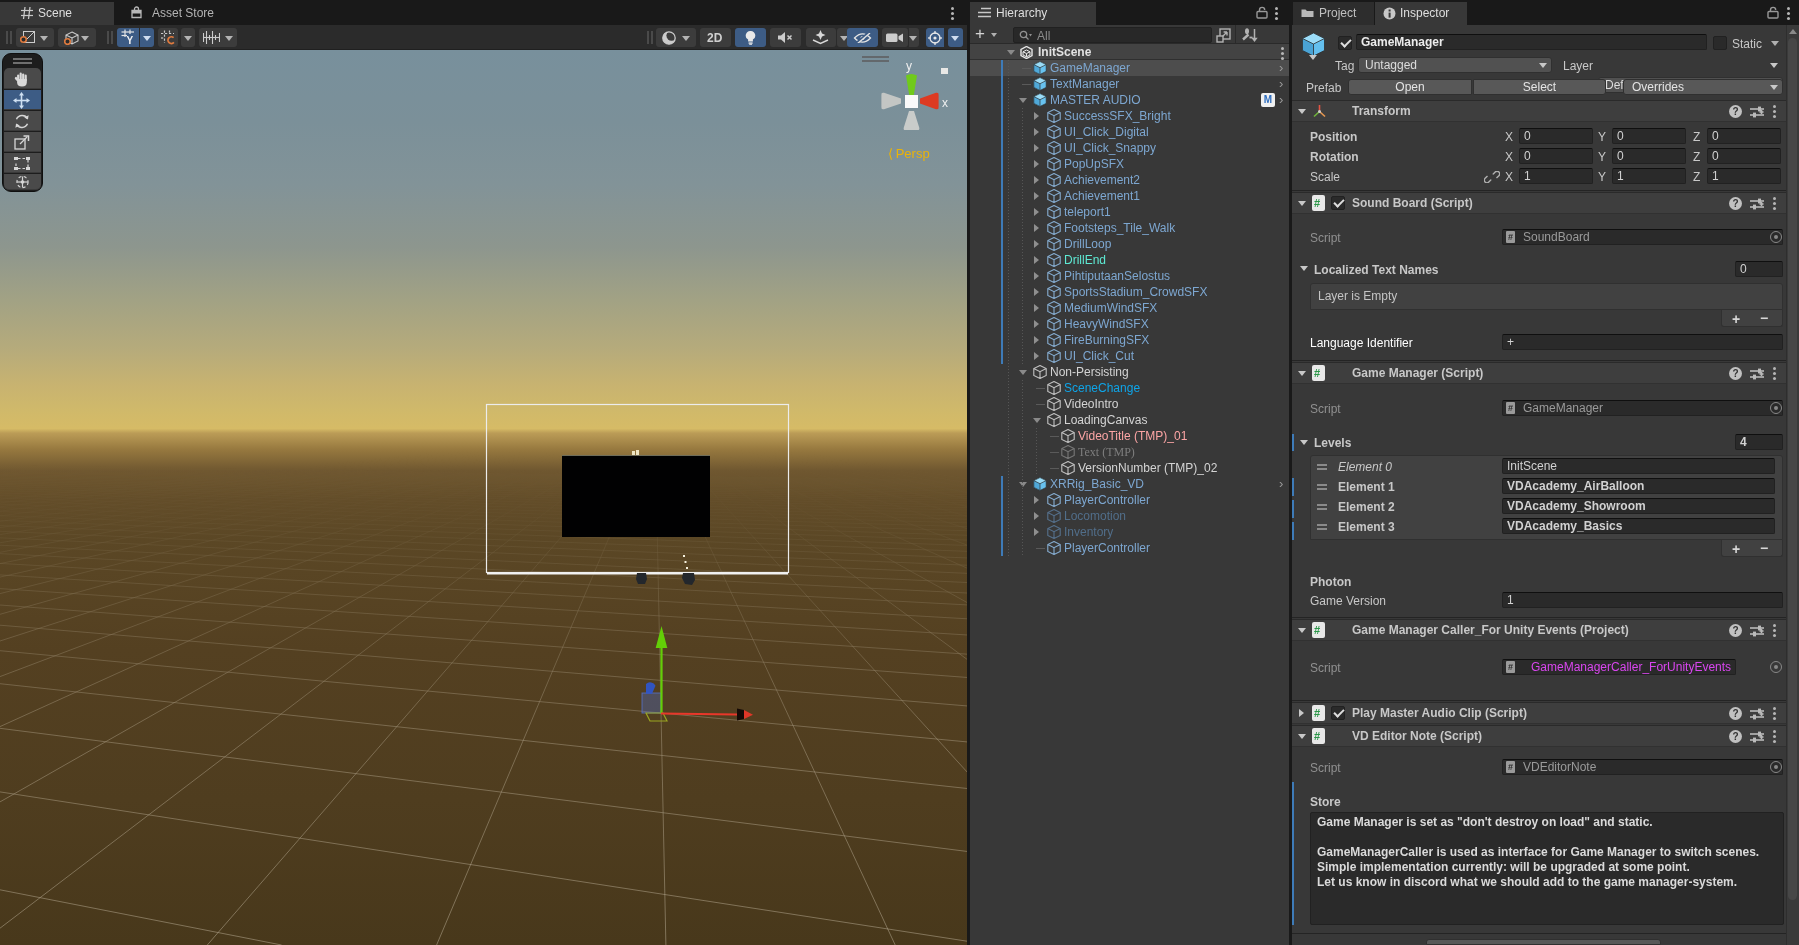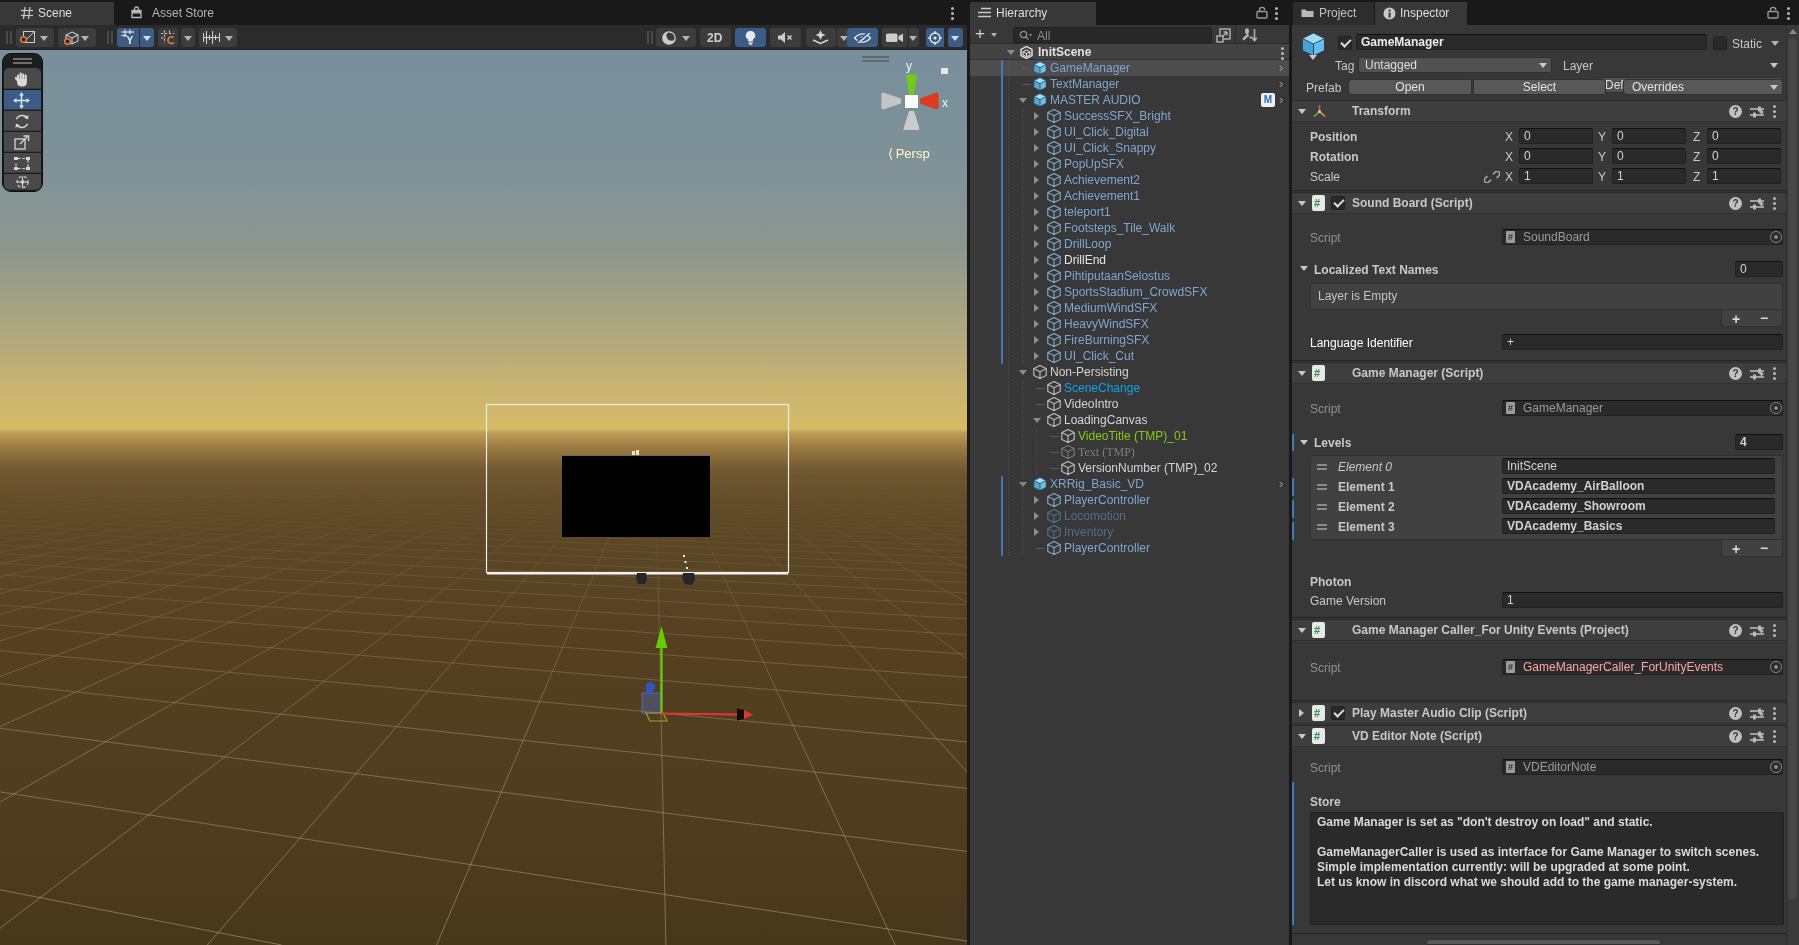--- a/index.html
+++ b/index.html
@@ -341,21 +341,21 @@
 <svg class="abs" style="left:876px;top:8px" width="86" height="92">
 <text x="30" y="12" fill="#f0f0f0" font-size="12" font-family="Liberation Sans">y</text>
 <rect x="65" y="10" width="7" height="6" fill="#e8e8e6"></rect>
 <path d="M30 17.5 Q35.5 14.5 41 17.5 L37.3 40 L33.7 40 Z" fill="#70ca1b"></path>
 <rect x="29" y="37" width="13" height="13" fill="#fafafa"></rect>
 <path d="M44 40.5 L60 34.8 Q63 34 62.6 37 L62.6 49 Q63 52 60 51.2 L44 45.5 Z" fill="#dd3a22"></path>
 <text x="66" y="49" fill="#f0f0f0" font-size="12" font-family="Liberation Sans">x</text>
 <path d="M25 40.5 L8 34.8 Q5 34 5.4 37 L5.4 49 Q5 52 8 51.2 L25 45.5 Z" fill="#c3c6c4"></path>
 <path d="M33 53 L27.8 69.5 Q27 72.5 30 72 L41 72 Q44 72.5 43.2 69.5 L38 53 Z" fill="#c9ccca"></path>
 </svg>
-<div class="abs" style="left:888px;top:96px;color:#fef9c3;font-size:13px;">⟨ Persp</div>
+<div class="abs" style="left:888px;top:96px;color:#eab308;font-size:13px;">⟨ Persp</div>
 </div>
 
 <div class="abs" style="left:969px;top:0;width:321px;height:945px;background:#383838;">
 <div class="abs tabbar" style="left:0;top:0;width:321px;"></div>
 <div class="abs tab-active" style="left:1px;top:2px;width:126px;height:23px;"></div>
 <svg class="abs" style="left:9px;top:7px" width="13" height="11">
       <g stroke="#c8c8c8" stroke-width="1.5">
         <line x1="3" y1="1.5" x2="13" y2="1.5"></line>
         <line x1="0" y1="5.5" x2="13" y2="5.5"></line>
         <line x1="0" y1="9.5" x2="13" y2="9.5"></line>
@@ -470,21 +470,21 @@
 <div class="row" style="left:1064px;top:220px;color:#7da7d1;">Footsteps_Tile_Walk</div>
 <div class="foldc" style="left:1034px;top:240px;border-left-color:#8f8f8f;"></div>
 <svg class="abs" style="left:1047px;top:237px" width="14" height="14">
     <path d="M7 0.5 L13.2 3.6 L13.2 10.4 L7 13.5 L0.8 10.4 L0.8 3.6 Z M0.8 3.6 L7 6.7 L13.2 3.6 M7 6.7 L7 13.5" fill="none" stroke="#86add1" stroke-width="1.1"></path>
   </svg>
 <div class="row" style="left:1064px;top:236px;color:#7da7d1;">DrillLoop</div>
 <div class="foldc" style="left:1034px;top:256px;border-left-color:#8f8f8f;"></div>
 <svg class="abs" style="left:1047px;top:253px" width="14" height="14">
     <path d="M7 0.5 L13.2 3.6 L13.2 10.4 L7 13.5 L0.8 10.4 L0.8 3.6 Z M0.8 3.6 L7 6.7 L13.2 3.6 M7 6.7 L7 13.5" fill="none" stroke="#86add1" stroke-width="1.1"></path>
   </svg>
-<div class="row" style="left:1064px;top:252px;color:#e5e5e5;text-align:right;">DrillEnd</div>
+<div class="row" style="left:1064px;top:252px;color:#5eead4;text-align:right;">DrillEnd</div>
 <div class="foldc" style="left:1034px;top:272px;border-left-color:#8f8f8f;"></div>
 <svg class="abs" style="left:1047px;top:269px" width="14" height="14">
     <path d="M7 0.5 L13.2 3.6 L13.2 10.4 L7 13.5 L0.8 10.4 L0.8 3.6 Z M0.8 3.6 L7 6.7 L13.2 3.6 M7 6.7 L7 13.5" fill="none" stroke="#86add1" stroke-width="1.1"></path>
   </svg>
 <div class="row" style="left:1064px;top:268px;color:#7da7d1;">PihtiputaanSelostus</div>
 <div class="foldc" style="left:1034px;top:288px;border-left-color:#8f8f8f;"></div>
 <svg class="abs" style="left:1047px;top:285px" width="14" height="14">
     <path d="M7 0.5 L13.2 3.6 L13.2 10.4 L7 13.5 L0.8 10.4 L0.8 3.6 Z M0.8 3.6 L7 6.7 L13.2 3.6 M7 6.7 L7 13.5" fill="none" stroke="#86add1" stroke-width="1.1"></path>
   </svg>
 <div class="row" style="left:1064px;top:284px;color:#7da7d1;">SportsStadium_CrowdSFX</div>
@@ -525,21 +525,21 @@
 <div class="row" style="left:1064px;top:396px;color:#d4d4d4;">VideoIntro</div>
 <div class="foldo" style="left:1033px;top:418px;border-top-color:#8a8a8a;"></div>
 <svg class="abs" style="left:1047px;top:413px" width="14" height="14">
     <path d="M7 0.5 L13.2 3.6 L13.2 10.4 L7 13.5 L0.8 10.4 L0.8 3.6 Z M0.8 3.6 L7 6.7 L13.2 3.6 M7 6.7 L7 13.5" fill="none" stroke="#c2c2c2" stroke-width="1.1"></path>
   </svg>
 <div class="row" style="left:1064px;top:412px;color:#d4d4d4;">LoadingCanvas</div>
 <div class="abs" style="left:1050px;top:436px;width:9px;height:1px;background:#5a5a5a;"></div>
 <svg class="abs" style="left:1061px;top:429px" width="14" height="14">
     <path d="M7 0.5 L13.2 3.6 L13.2 10.4 L7 13.5 L0.8 10.4 L0.8 3.6 Z M0.8 3.6 L7 6.7 L13.2 3.6 M7 6.7 L7 13.5" fill="none" stroke="#c2c2c2" stroke-width="1.1"></path>
   </svg>
-<div class="row" style="left:1078px;top:428px;color:#84cc16;text-align:right;">VideoTitle (TMP)_01</div>
+<div class="row" style="left:1078px;top:428px;color:#fca5a5;text-align:right;">VideoTitle (TMP)_01</div>
 <div class="abs" style="left:1050px;top:452px;width:9px;height:1px;background:#5a5a5a;"></div>
 <svg class="abs" style="left:1061px;top:445px" width="14" height="14">
     <path d="M7 0.5 L13.2 3.6 L13.2 10.4 L7 13.5 L0.8 10.4 L0.8 3.6 Z M0.8 3.6 L7 6.7 L13.2 3.6 M7 6.7 L7 13.5" fill="none" stroke="#777777" stroke-width="1.1"></path>
   </svg>
 <div class="row" style="left:1078px;top:444px;color:#7e7e7e;font-family:Liberation Serif, serif;">Text (TMP)</div>
 <div class="abs" style="left:1050px;top:468px;width:9px;height:1px;background:#5a5a5a;"></div>
 <svg class="abs" style="left:1061px;top:461px" width="14" height="14">
     <path d="M7 0.5 L13.2 3.6 L13.2 10.4 L7 13.5 L0.8 10.4 L0.8 3.6 Z M0.8 3.6 L7 6.7 L13.2 3.6 M7 6.7 L7 13.5" fill="none" stroke="#c2c2c2" stroke-width="1.1"></path>
   </svg>
 <div class="row" style="left:1078px;top:460px;color:#d4d4d4;">VersionNumber (TMP)_02</div>
@@ -776,21 +776,21 @@
         <line x1="0" y1="9" x2="14" y2="9"></line>
       </g>
       <rect x="8" y="0.6" width="3" height="4.8" fill="#bbb"></rect>
       <rect x="3" y="6.6" width="3" height="4.8" fill="#bbb"></rect>
       <rect x="9" y="6" width="5" height="2" fill="#3e3e3e"></rect>
       <line x1="11.5" y1="4" x2="11.5" y2="8" stroke="#bbb" stroke-width="1.6"></line>
       <line x1="9.5" y1="6" x2="13.5" y2="6" stroke="#bbb" stroke-width="1.6"></line>
     </svg>
 <div class="kebab" style="left:481px;top:624px;"></div>
 <div class="abs" style="left:18px;top:661px;color:#909090;">Script</div>
-<div class="fld" style="left:210px;top:659px;width:281px;color:#fca5a5;padding-left:20px;">GameManagerCaller_ForUnityEvents</div>
+<div class="fld" style="left:210px;top:659px;width:234px;color:#d946ef;padding-left:28px;">GameManagerCaller_ForUnityEvents</div>
 <div class="abs" style="left:214px;top:661px;width:9px;height:12px;background:#9a9a9a;border-radius:1px;"></div>
     <div class="abs" style="left:215px;top:661px;width:7px;color:#2a2a2a;font-weight:bold;font-size:9px;line-height:12px;text-align:center;">#</div>
 <div class="abs" style="left:478px;top:661px;width:12px;height:12px;border:1px solid #888;border-radius:7px;"></div>
     <div class="abs" style="left:482px;top:665px;width:4px;height:4px;background:#888;border-radius:2px;"></div>
 <div class="seph" style="top:700px;"></div>
 <div class="hdr" style="top:702px;"></div>
 <div class="abs" style="left:7px;top:709px;width:0;height:0;border-top:4px solid transparent;border-bottom:4px solid transparent;border-left:5px solid #c8c8c8;"></div>
 <div class="abs" style="left:20px;top:705px;width:13px;height:16px;background:#e8e8e8;border-radius:2px;"></div>
 <div class="abs" style="left:22px;top:706px;width:10px;color:#2a9648;font-weight:bold;font-size:11px;line-height:14px;">#</div>
 <div class="chk on" style="left:39px;top:706px;"></div>

